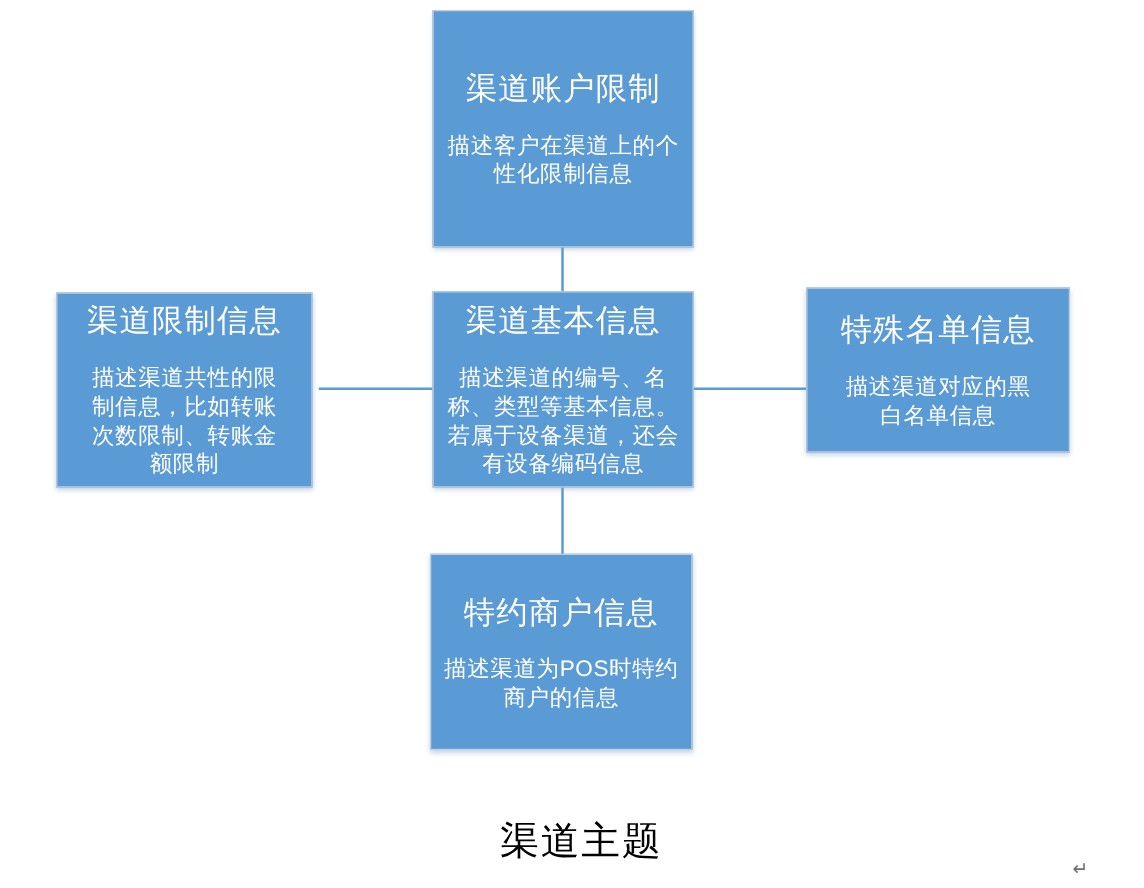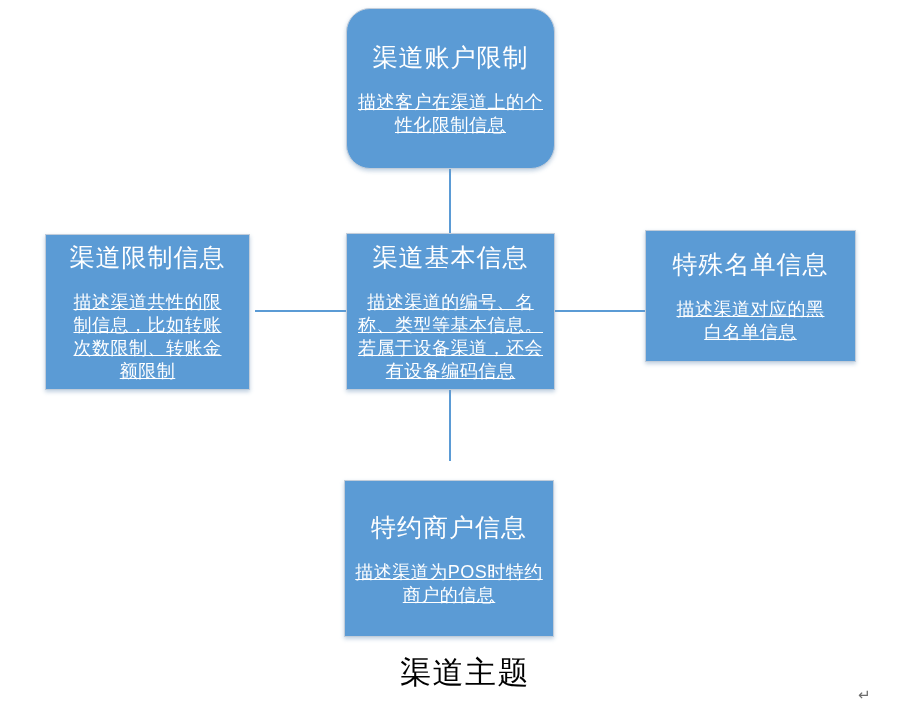--- a/index.html
+++ b/index.html
@@ -34,29 +34,28 @@
     white-space: nowrap;
   }
 
   .node-desc {
     font-size: 18px;
     letter-spacing: 0.5px;
     line-height: 23px;
     margin-top: 18px;
     line-break: strict;
     overflow-wrap: break-word;
-    text-decoration: underline;
   }
 
   
-  .node-top    { left: 346px; top: 8px;   width: 209px; height: 161px; border-radius: 24px; }
+  .node-top    { left: 346px; top: 8px;   width: 209px; height: 190px; }
   .node-left   { left: 45px;  top: 234px; width: 205px; height: 156px; }
   .node-center { left: 346px; top: 233px; width: 209px; height: 157px; }
   .node-right  { left: 645px; top: 230px; width: 211px; height: 132px; }
-  .node-bottom { left: 344px; top: 480px; width: 210px; height: 157px; }
+  .node-bottom { left: 344px; top: 443px; width: 210px; height: 157px; }
 
   .node-top .node-desc,
   .node-center .node-desc,
   .node-bottom .node-desc { padding: 0 10px; }
   .node-left .node-desc,
   .node-right .node-desc  { padding: 0 24px; }
 
   .connector {
     position: absolute;
     background: #5B9BD5;

